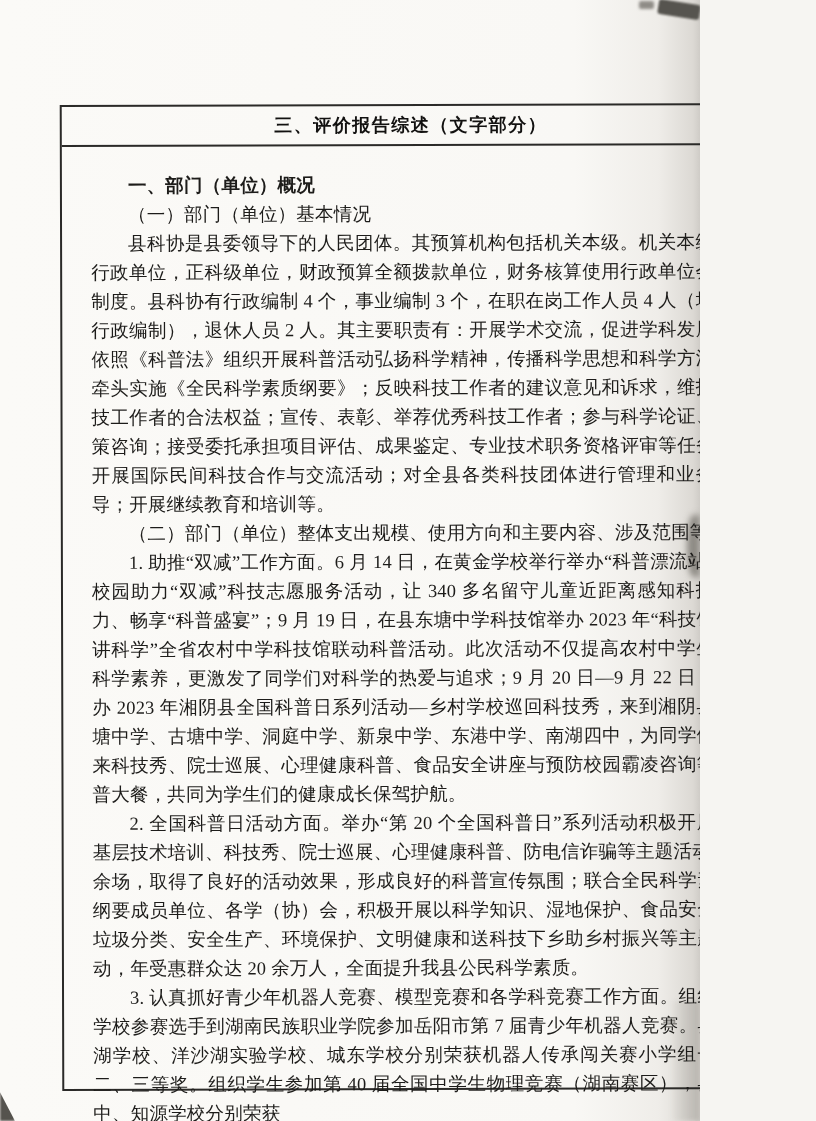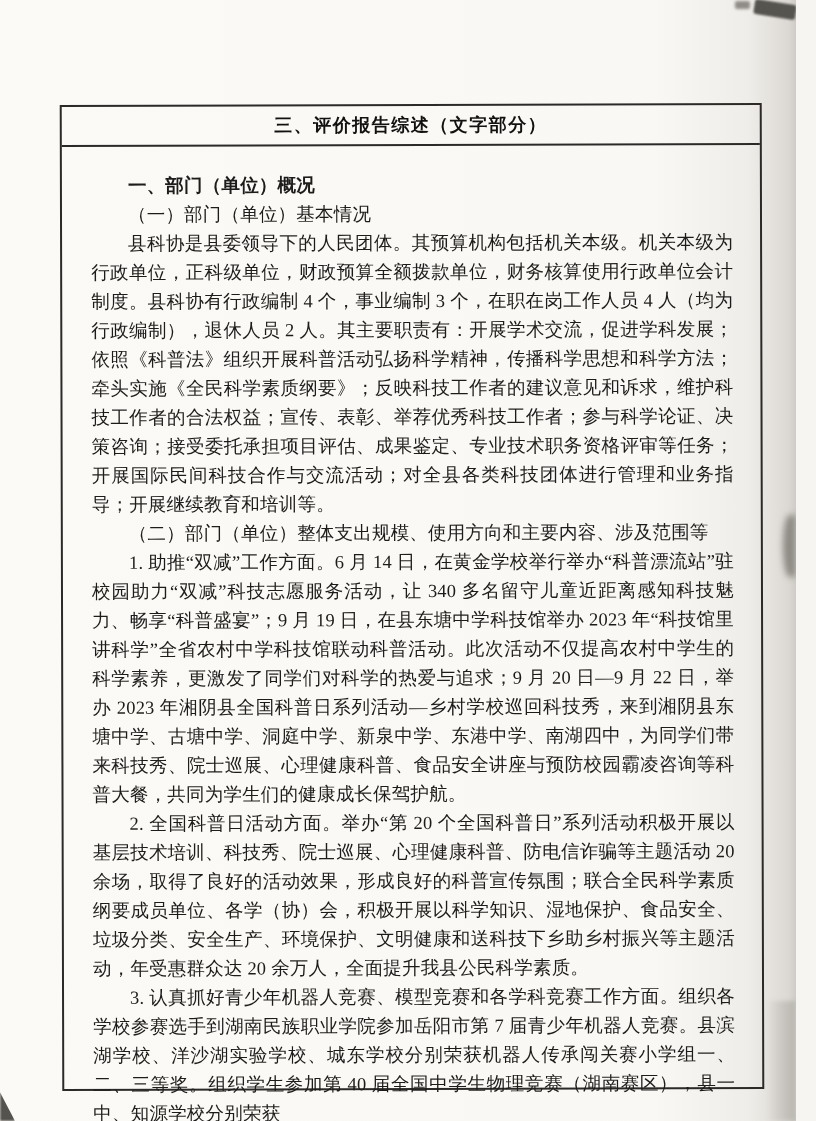--- a/index.html
+++ b/index.html
@@ -7,21 +7,21 @@
     padding: 0;
   }
   body {
     width: 816px;
     height: 1121px;
     overflow: hidden;
     background: #f6f5f2;
   }
   .page {
     position: relative;
-    width: 796px;
+    width: 700px;
     height: 1121px;
     overflow: hidden;
     background: linear-gradient(90deg, #fbfaf7 0%, #f9f8f5 82%, #efede9 94%, #dcd9d4 99%, #cfccc7 100%);
     font-family: "Liberation Serif", "DejaVu Serif", serif;
   }
   
   .artifact { position: absolute; pointer-events: none; }
   .artifact-top-right-blob {
     top: 2px; right: 0;
     width: 42px; height: 15px;

